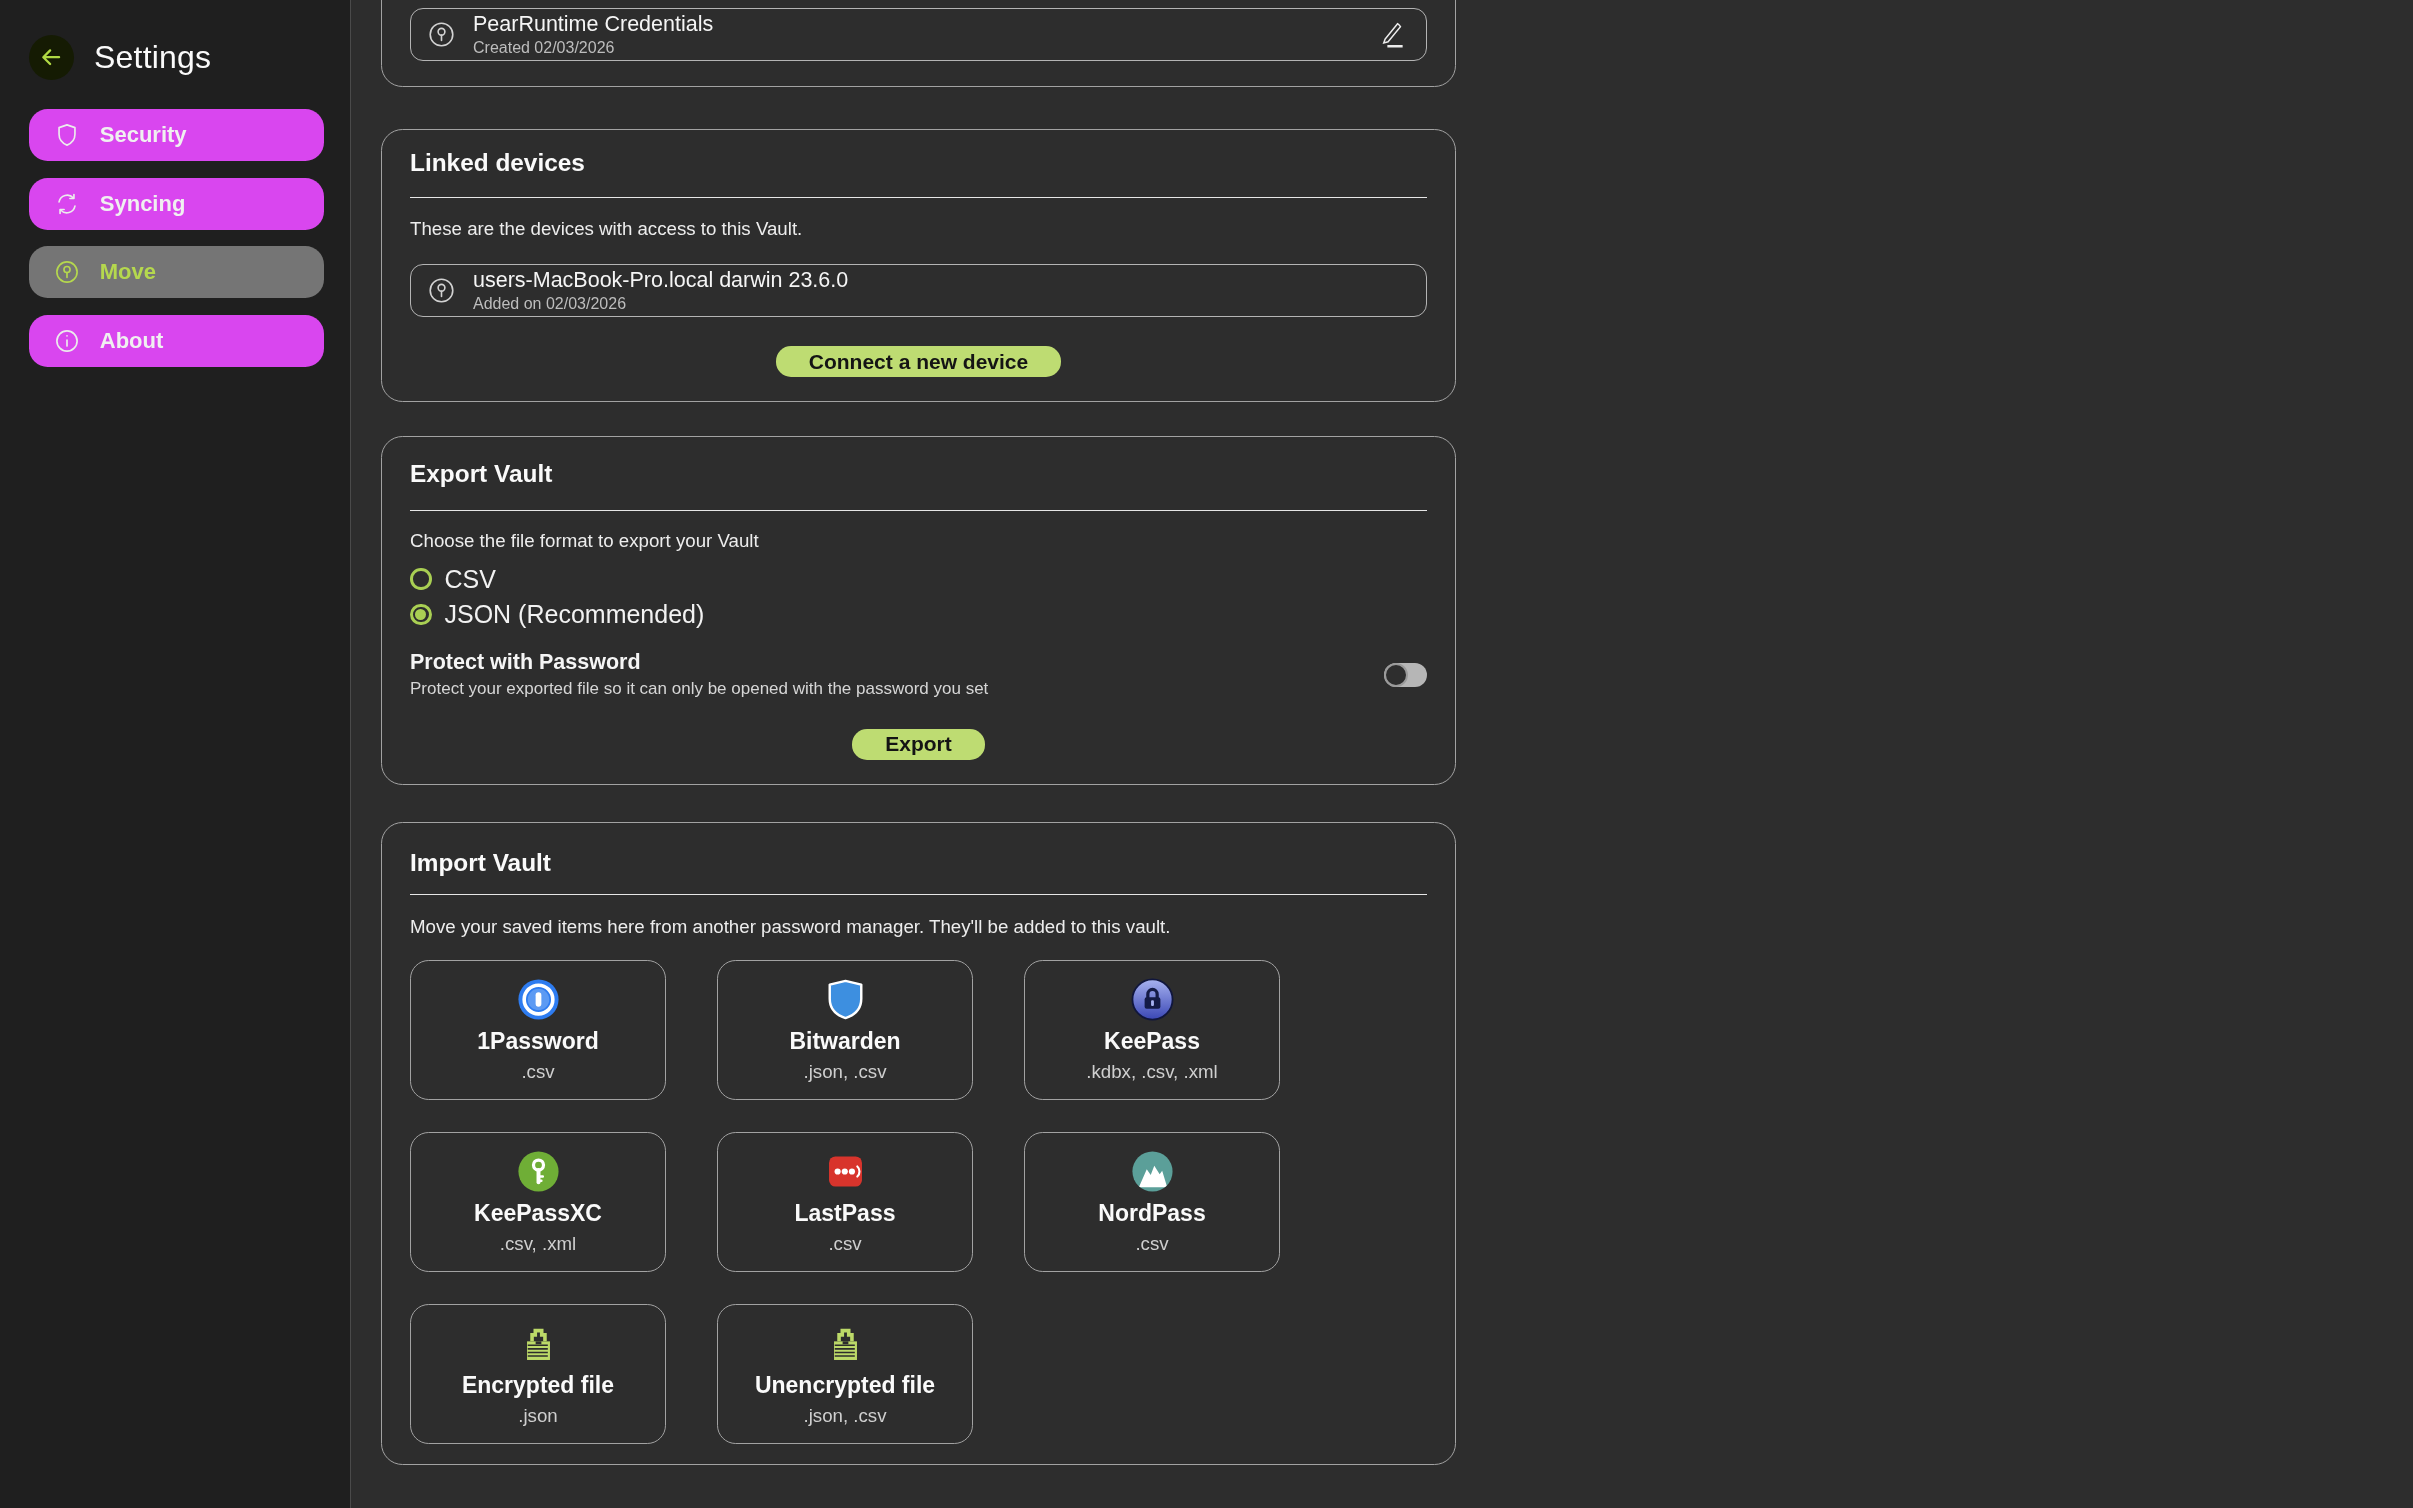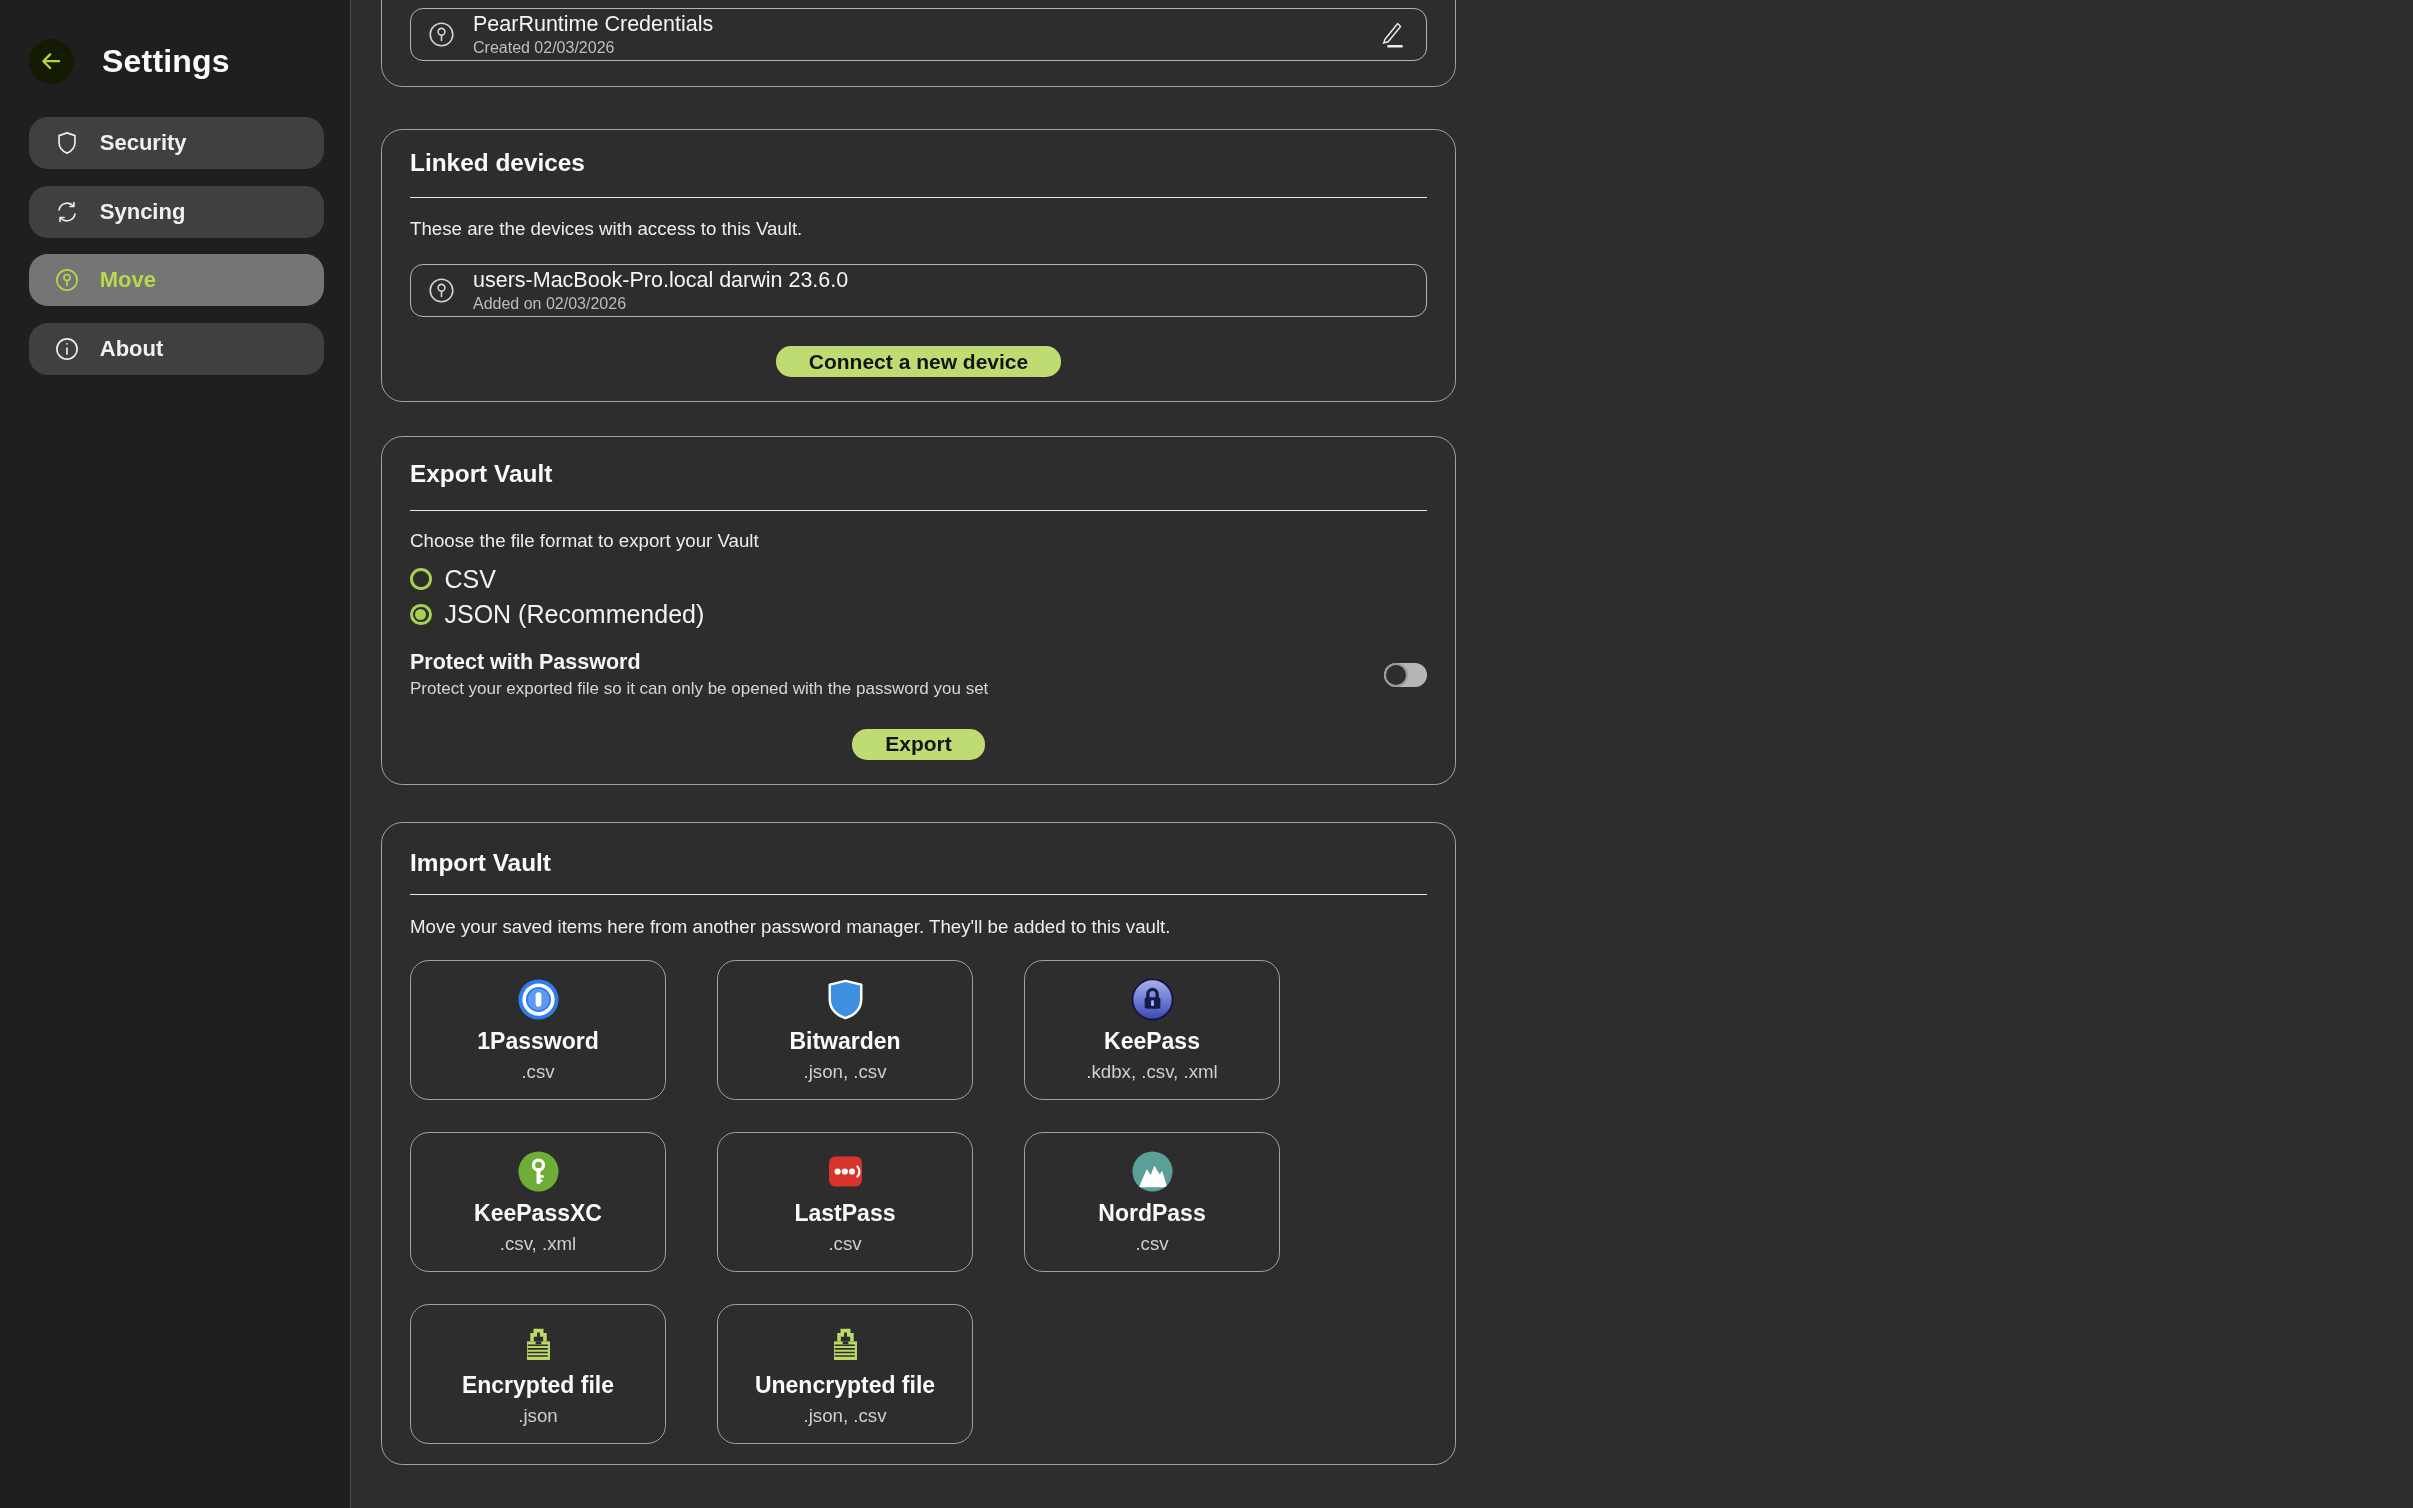--- a/index.html
+++ b/index.html
@@ -16,24 +16,24 @@
     width:351px;min-width:351px;box-sizing:border-box;
     background:#1f1f1f;border-right:1.4px solid #4a4a4a;
     padding:35px 0 0 29px;
   }
   .side-head{display:flex;align-items:center;gap:20px}
   .back-btn{
     width:45px;height:45px;border-radius:50%;
     background:#151b03;border:none;padding:0;cursor:pointer;
     display:flex;align-items:center;justify-content:center;flex-shrink:0;
   }
-  .side-title{margin:8px;font-size:32px;font-weight:700;color:#fafafa;letter-spacing:0.2px}
+  .side-title{margin:0;font-size:32px;font-weight:400;color:#fafafa;letter-spacing:0.2px}
   nav{margin-top:29px}
   .pill{
-    width:295px;height:52px;border-radius:18.7px;background:#404040;
+    width:295px;height:52px;border-radius:18.7px;background:#d946ef;
     display:flex;align-items:center;gap:19.4px;
     padding-left:24.4px;box-sizing:border-box;margin-bottom:16.5px;cursor:pointer;
   }
   .pill .nico{display:flex;align-items:center;justify-content:center;width:27px;flex-shrink:0}
   .pill .nlabel{font-size:22px;font-weight:700;color:#f0f0f0}
   .pill.selected{background:#757575}
   .pill.selected .nlabel{color:#b5d84e}
 
   
   main{flex:1;position:relative;background:#2d2d2d}

